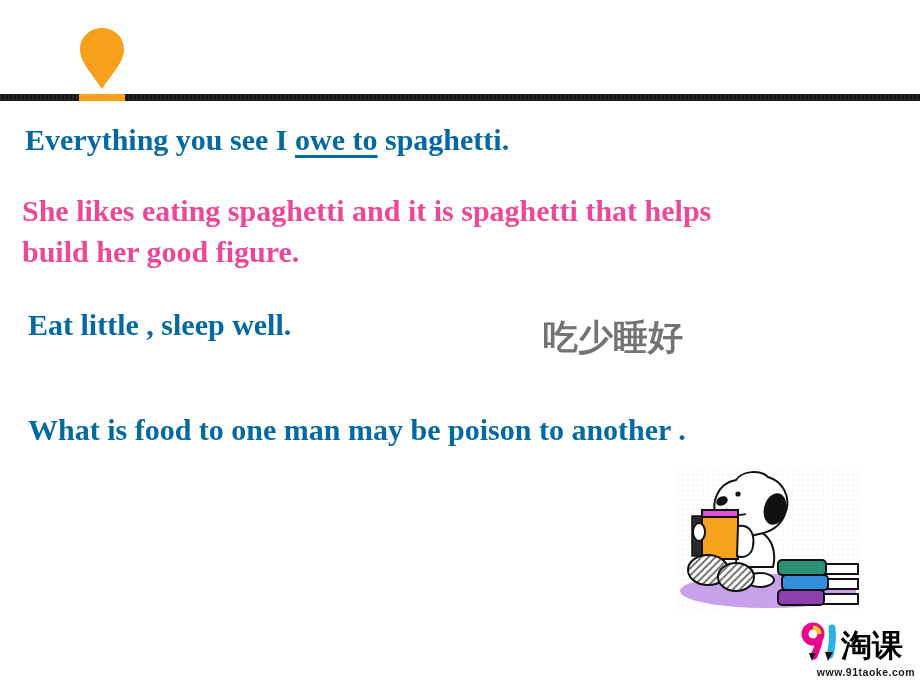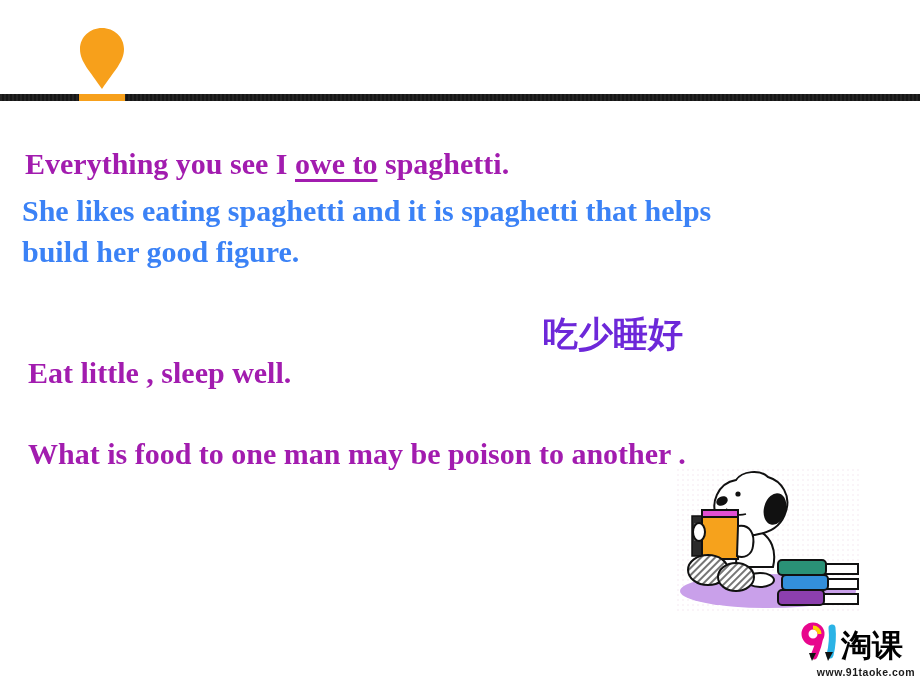--- a/index.html
+++ b/index.html
@@ -18,34 +18,34 @@
     background: #1c1c1c;
     background-image: repeating-linear-gradient(90deg, #242424 0 2px, #161616 2px 4px);
   }
   .divider-accent { left: 79px; top: 94px; width: 46px; height: 7px; background: #f7a01b; }
 
   
   .en {
     font-family: "Liberation Serif", serif;
     font-weight: bold; font-size: 30px; line-height: 41px; white-space: nowrap;
   }
-  .red  { color: #a21caf; margin-top: 24px; }
-  .blue { color: #3b82f6; }
+  .red  { color: #0369a1; }
+  .blue { color: #ec4899; }
   .zh {
-    font-family: Liberation Mono, monospace;
-    font-weight: bold; color: #6d28d9; white-space: nowrap;
+    font-family: Liberation Sans, sans-serif;
+    font-weight: bold; color: #737373; white-space: nowrap;
   }
   .underl {
     text-decoration: underline;
     text-decoration-thickness: 2.5px;
     text-underline-offset: 5px;
   }
   .q1 { left: 25px;  top: 119px; }
   .q2 { left: 22px;  top: 190px; }
-  .q3-en { left: 28px; top: 328px; }
+  .q3-en { left: 28px; top: 304px; }
   .q3-zh { left: 543px; top: 317px; font-size: 35px; line-height: 40px; }
   .q4 { left: 28px;  top: 409px; }
   .q5 { left: 37px;  top: 487px; font-size: 36px; line-height: 50px; }
 
   
   .snoopy { left: 676px; top: 468px; width: 186px; height: 146px; }
   .logo { left: 793px; top: 621px; width: 122px; text-align: right; }
   .logo-row { display: flex; align-items: flex-end; justify-content: center; height: 42px; }
   .logo-url {
     font-family: "Liberation Sans", sans-serif;

